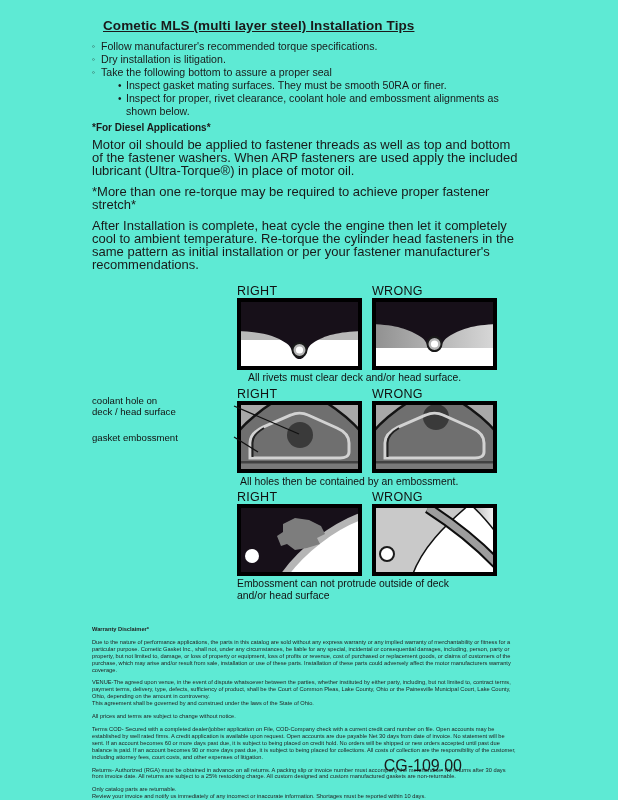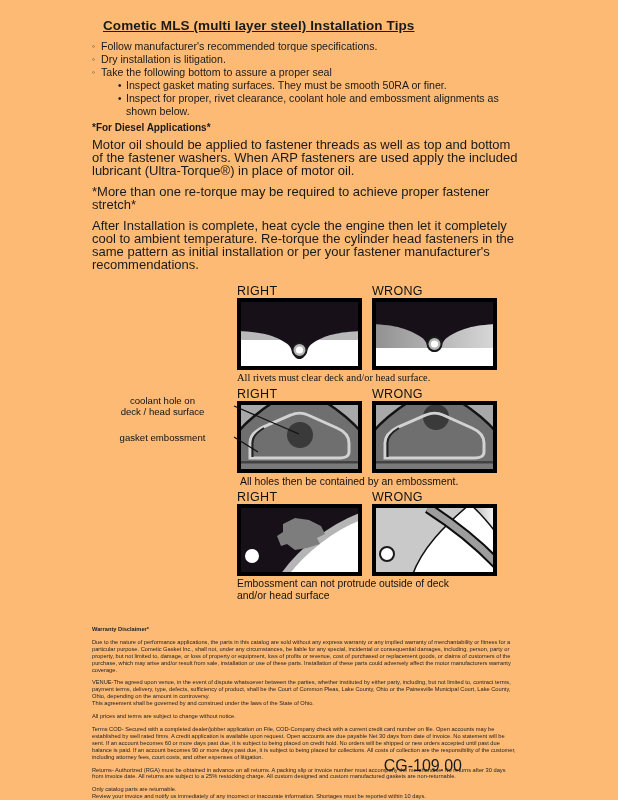--- a/index.html
+++ b/index.html
@@ -1,17 +1,17 @@
 <!DOCTYPE html>
 <html><head>
 <meta charset="utf-8">
 <style>
   html,body { margin:0; padding:0; background:#fff; }
   .page {
-    position:relative; width:618px; height:800px; background:#fdba74;
+    position:relative; width:618px; height:800px; background:#5eead4;
     font-family:"Liberation Sans", sans-serif; color:#1a1a1a; overflow:hidden;
   }
   .content { position:absolute; left:92px; top:18px; width:432px; }
   .doc-title {
     font-size:13.5px; font-weight:bold; text-decoration:underline;
     margin:0 0 7px 11px; letter-spacing:0.1px;
   }
   .bullets { font-size:10.6px; line-height:13px; }
   .b-row { display:flex; }
   .b-row .marker { width:9px; font-size:8px; line-height:13px; flex:none; }
@@ -19,21 +19,21 @@
   .b-row.sub .marker { width:8px; font-size:10px; }
   .section-head { font-size:10px; font-weight:bold; margin:4px 0 5px 0; }
   .para { font-size:13px; line-height:13px; margin:0 0 8px 0; }
   .note { margin-bottom:8px; }
 
   .diagram-block { position:relative; width:432px; height:316px; margin-top:13px; }
   .dg-label { position:absolute; width:125px; text-align:left; font-size:12.5px; letter-spacing:0.3px; color:#111; }
   .dg-panel { position:absolute; width:125px; height:72px; }
   .dg-panel svg { display:block; }
   .dg-caption { position:absolute; font-size:10.4px; line-height:12px; color:#111; white-space:pre-line; }
-  .annot { position:absolute; left:0; width:141px; text-align:center; font-size:9.6px; line-height:11px; color:#111; white-space:pre-line; }
+  .annot { position:absolute; left:0; width:141px; text-align:left; font-size:9.6px; line-height:11px; color:#111; white-space:pre-line; }
   .leader-overlay { position:absolute; left:0; top:0; pointer-events:none; }
 
   .legal { margin-top:26px; width:424px; font-size:5.7px; line-height:6.9px; color:#222; }
   .legal p { margin:0 0 6px 0; white-space:pre-line; }
   .legal .lp-head { font-weight:bold; margin-bottom:6px; }
   .doc-code { position:absolute; top:757px; right:156px; font-size:16px; color:#1a1a1a; }
 </style>
 </head>
 <body>
 
@@ -95,21 +95,21 @@
           </defs>
           <rect width="125" height="72" fill="#ffffff"></rect>
           <rect y="26" width="125" height="24" fill="url(#gw1)"></rect>
           <rect y="50" width="125" height="22" fill="#ffffff"></rect>
           <path d="M0,0 H125 V26 C101,27 88,31 76,39 C68,44 70,54 62.5,54 C55,54 57,44 49,39 C37,31 24,27 0,26 Z" fill="#171019"></path>
           <circle cx="62.5" cy="46" r="7" fill="#b5b5b5" stroke="#1a1a1a" stroke-width="2"></circle>
           <circle cx="62.5" cy="46" r="3.6" fill="#ffffff"></circle>
           <rect x="2" y="2" width="121" height="68" fill="none" stroke="#000" stroke-width="4"></rect>
         </svg>
       </div>
-      <div class="dg-caption" style="left:145px; top:88px;font-family:Liberation Serif, serif;">All rivets must clear deck and/or head surface.</div>
+      <div class="dg-caption" style="left:156px; top:88px;">All rivets must clear deck and/or head surface.</div>
 
       <div class="dg-label" style="left:145px; top:103px;">RIGHT</div>
       <div class="dg-label" style="left:280px; top:103px;">WRONG</div>
 
       <div class="annot" style="top:111px;">coolant hole on
 deck / head surface</div>
       <div class="annot" style="top:148px;">gasket embossment</div>
 
       <div class="dg-panel" style="left:145px; top:117px;">
         <svg width="125" height="72" viewBox="0 0 125 72">

